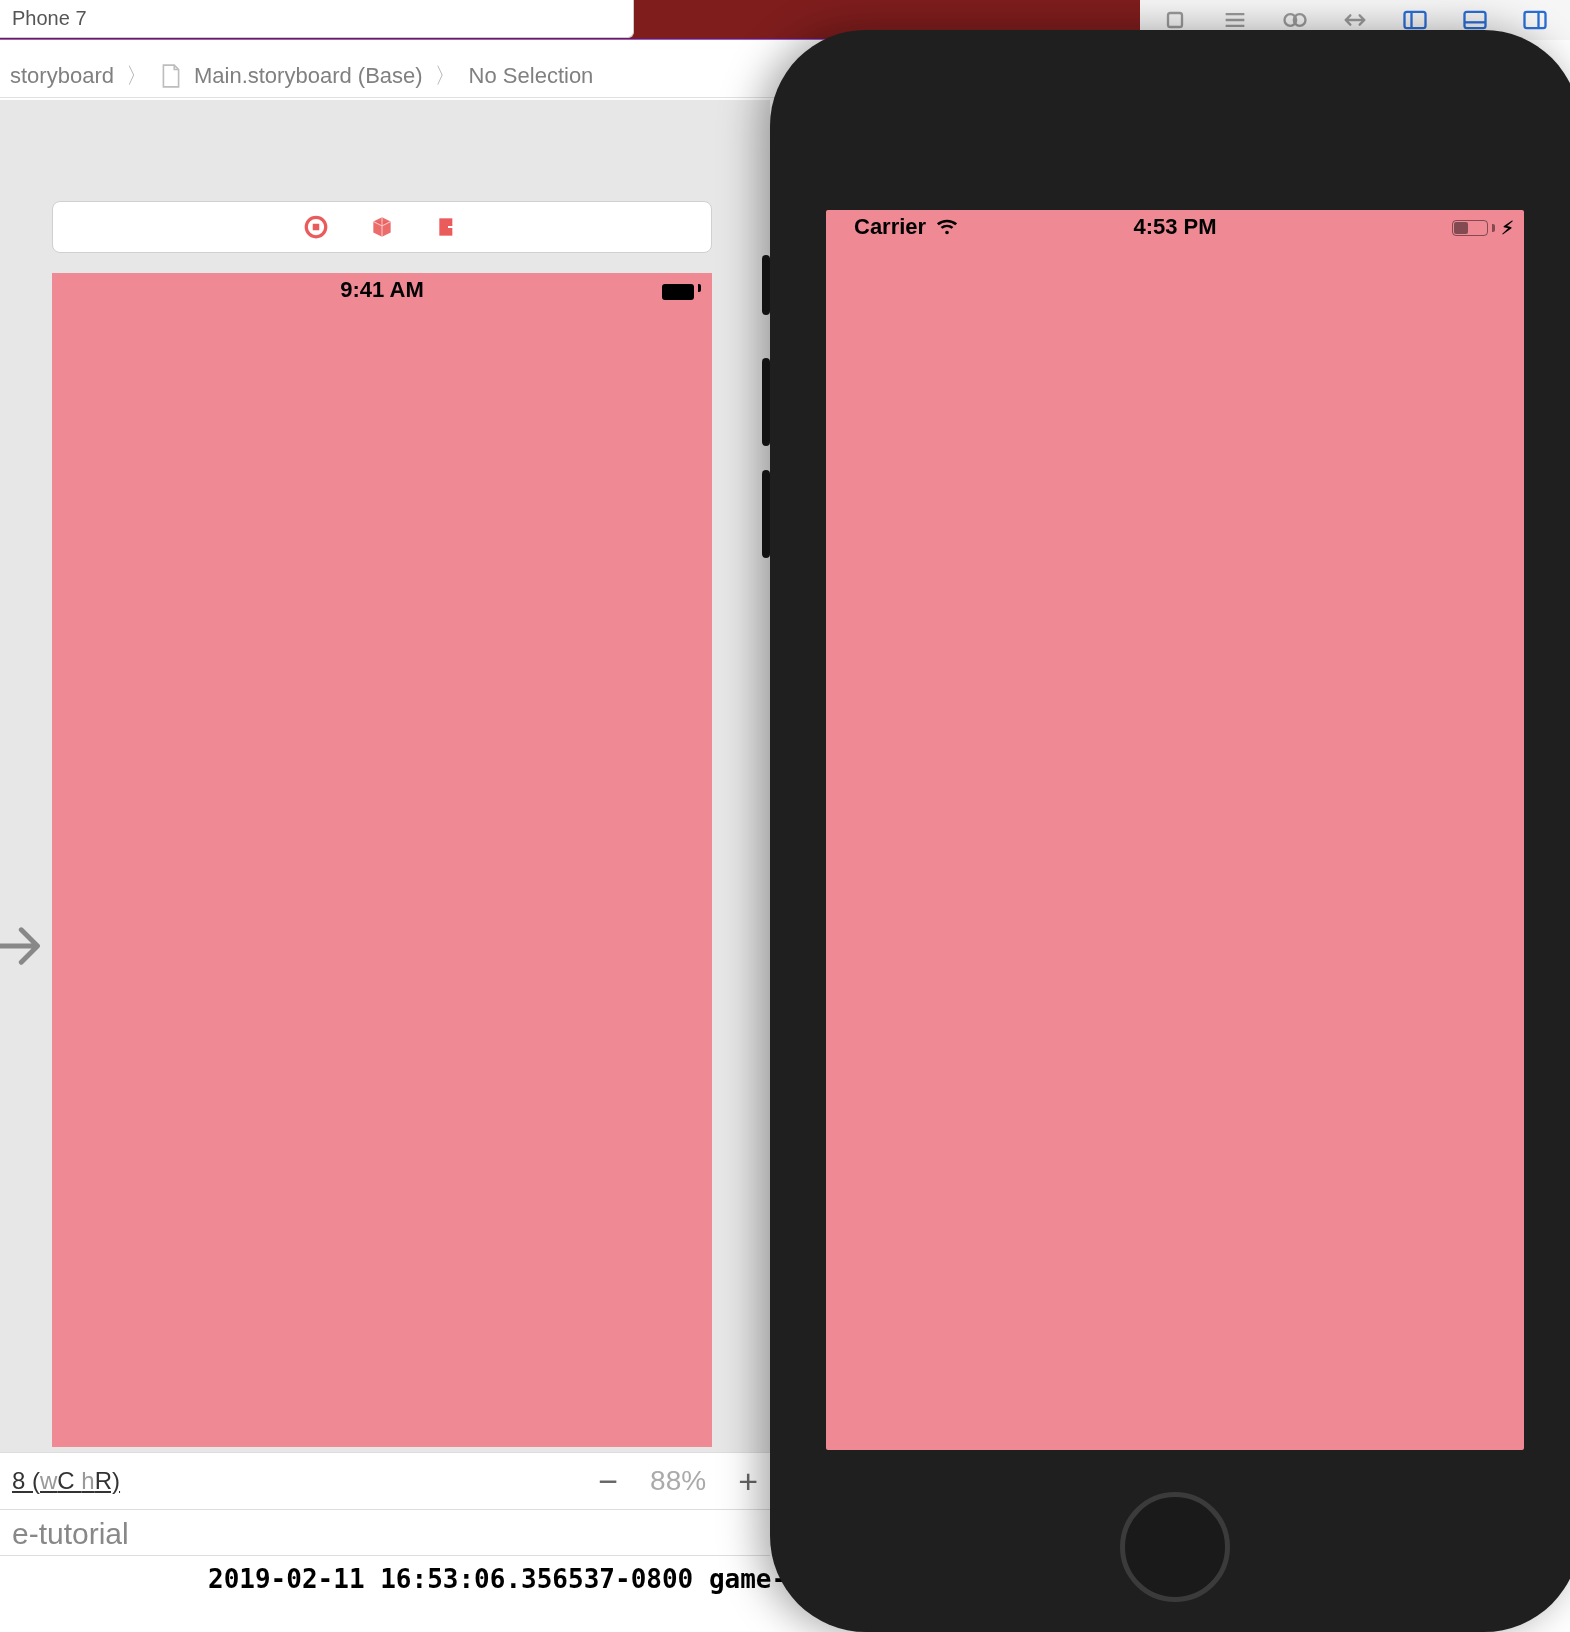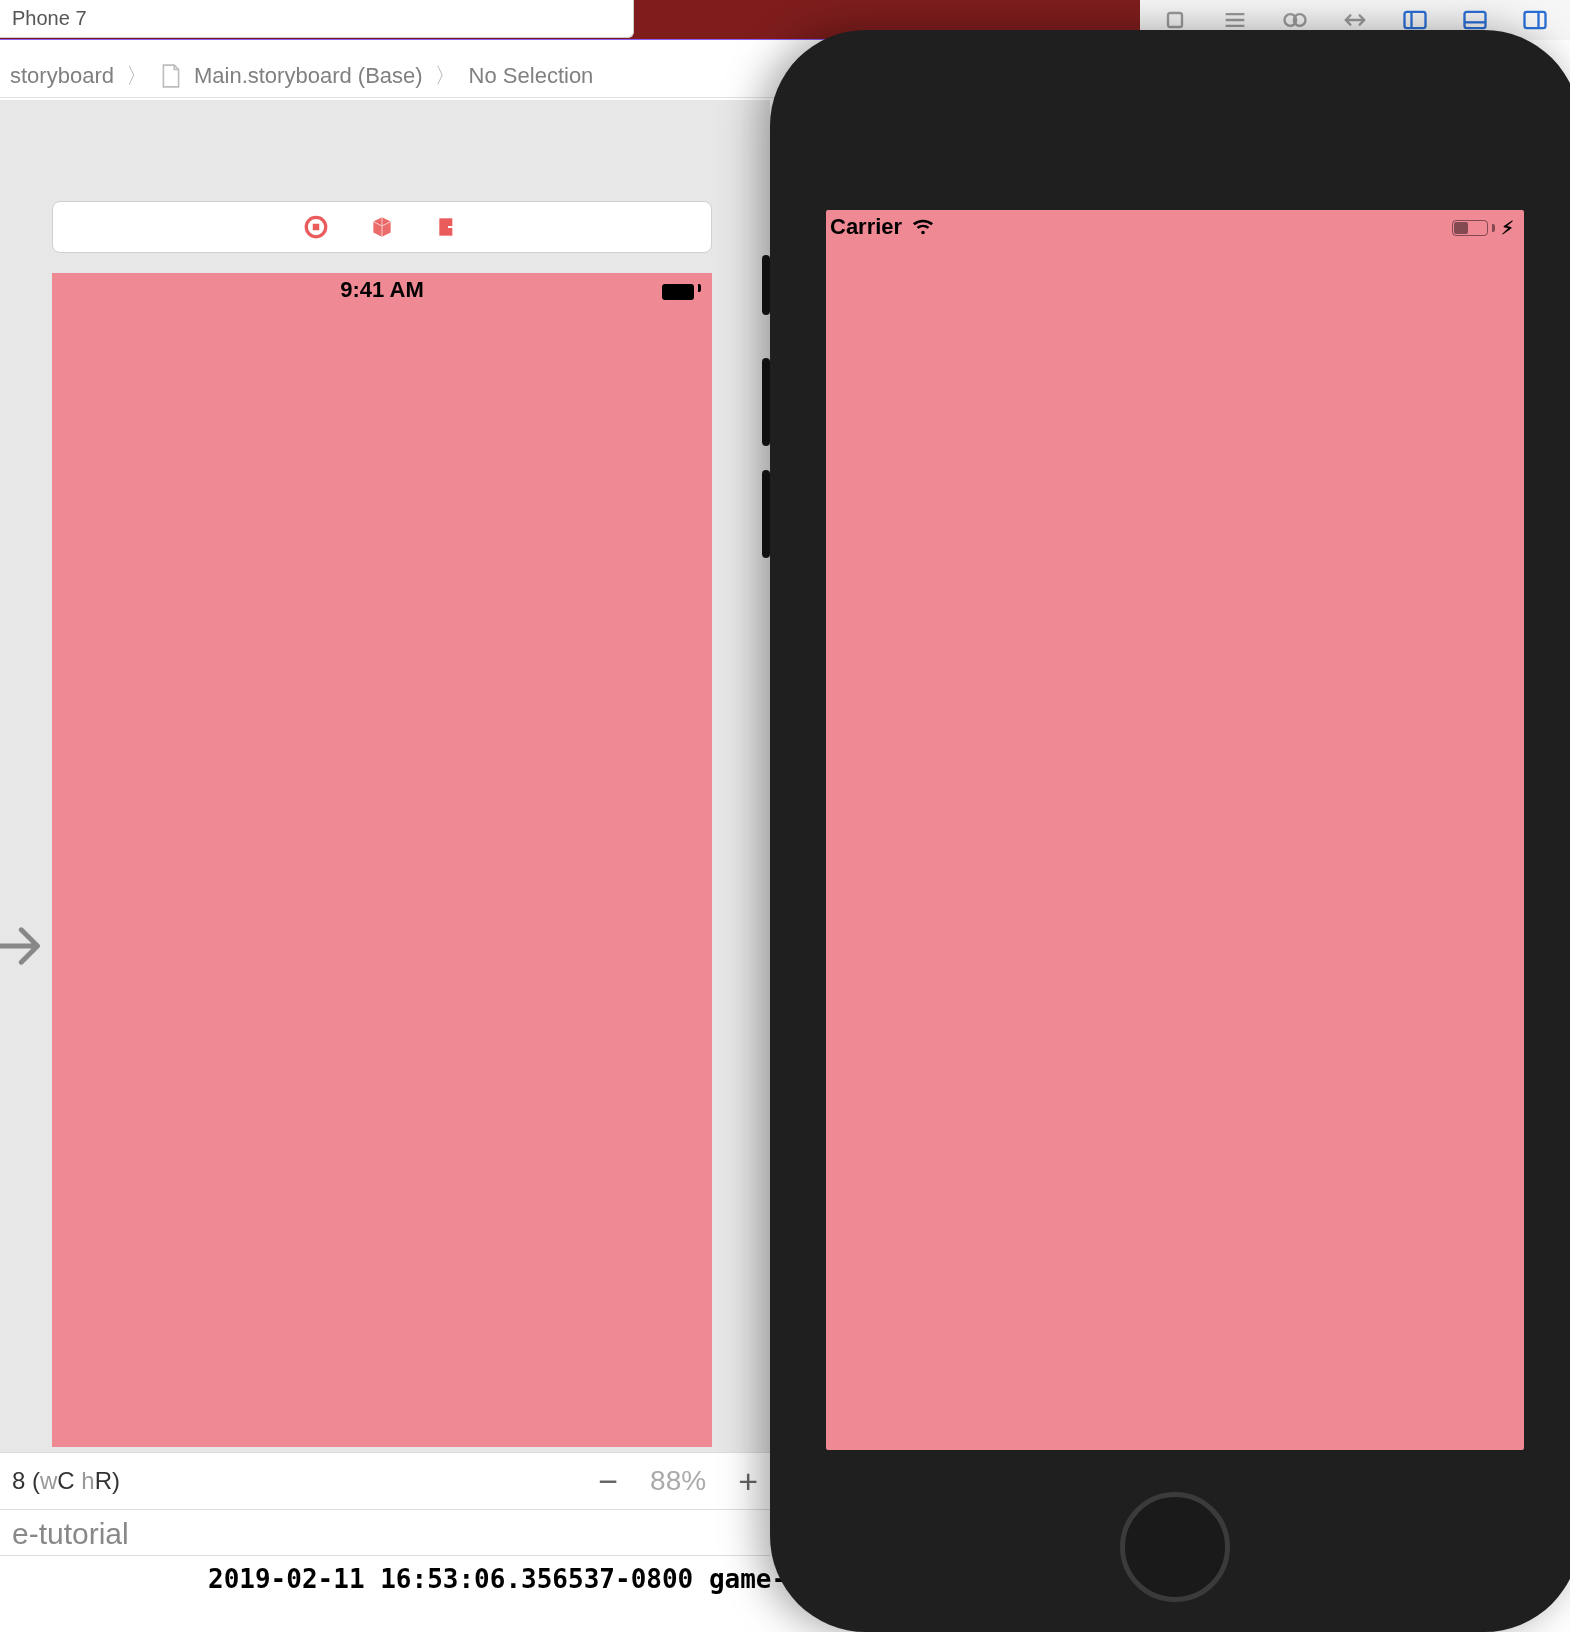--- a/index.html
+++ b/index.html
@@ -166,21 +166,21 @@
       background: #fff;
       border-top: 1px solid #ddd;
       border-bottom: 1px solid #ddd;
       display: flex;
       align-items: center;
       padding: 0 12px;
       font-size: 24px;
       color: #333;
       gap: 10px;
     }
-    .size-class { flex: 0 0 auto; }
+    .size-class { flex: 0 0 auto; text-decoration: underline; }
     .size-class .mutedw { color: #999; font-weight: 300; }
     .zoom-group {
       margin-left: auto;
       display: flex;
       align-items: center;
       gap: 32px;
       color: #999;
     }
     .zoom-btn { font-size: 34px; font-weight: 200; color: #666; cursor: pointer; line-height: 1; }
     .zoom-val { font-size: 28px; color: #aaa; }
@@ -244,21 +244,21 @@
       height: 1240px;
       background: #ef8994;
       border-radius: 2px;
     }
     .sim-statusbar {
       position: absolute;
       top: 0; left: 0; right: 0;
       height: 34px;
       display: flex;
       align-items: center;
-      padding: 0 4px;
+      padding: 0 28px;
       font-size: 22px;
       font-weight: 600;
       color: #000;
     }
     .sim-carrier { display: flex; align-items: center; gap: 10px; }
     .sim-time {
       position: absolute; left: 0; right: 0;
       text-align: center;
       font-weight: 700;
     }
@@ -427,20 +427,21 @@
   <div class="sim-side-btn vol-down"></div>
 
   <div class="sim-screen">
     <div class="sim-statusbar">
       <div class="sim-carrier">
         <span>Carrier</span>
         <svg class="wifi-icon" viewBox="0 0 24 24" fill="#000">
           <path d="M12 20a2 2 0 100-4 2 2 0 000 4zM5 12a11 11 0 0114 0l-2 2a8 8 0 00-10 0zM1 8a17 17 0 0122 0l-2 2a14 14 0 00-18 0z"></path>
         </svg>
       </div>
+      <div class="sim-time">4:53 PM</div>
       <div class="sim-batt">
         <div class="sim-batt-body">
             <div class="sim-batt-fill"></div>
           </div>
         <div class="sim-batt-tip"></div>
         <span class="sim-bolt">⚡︎</span>
       </div>
     </div>
   </div>
 

